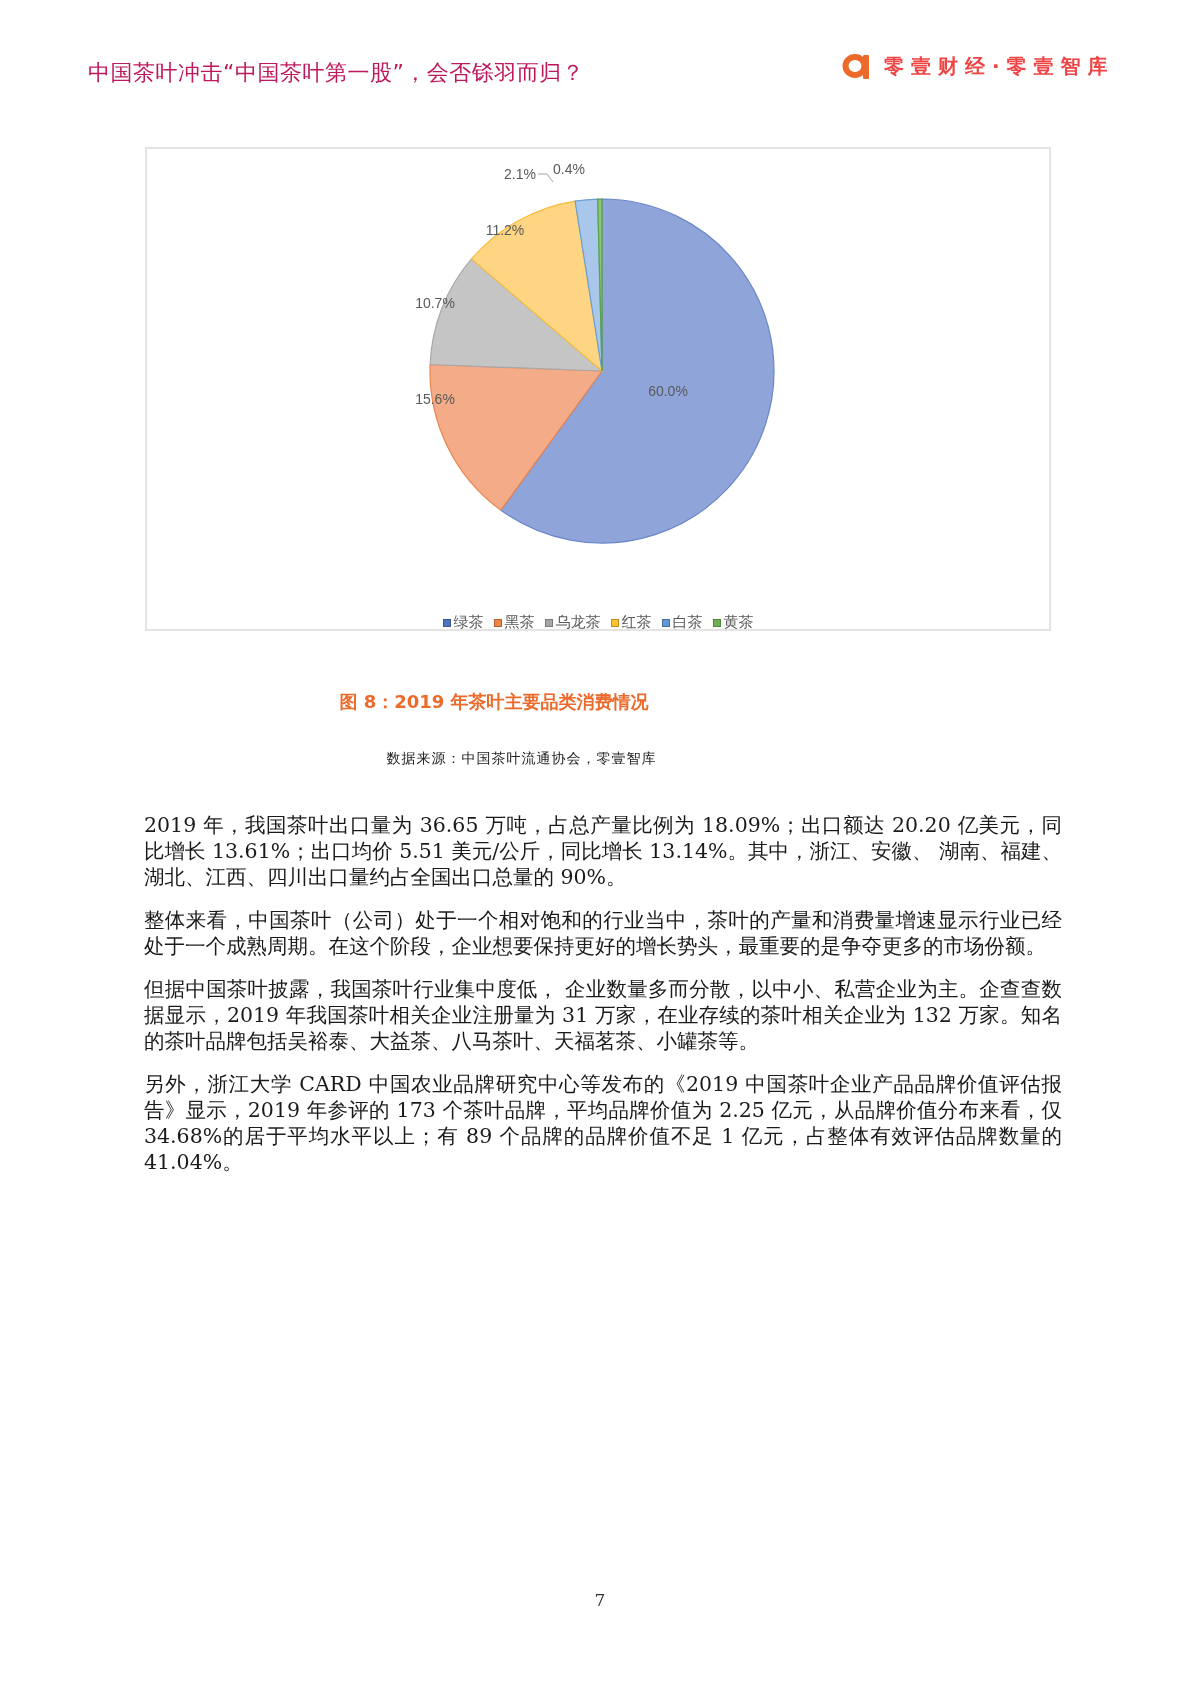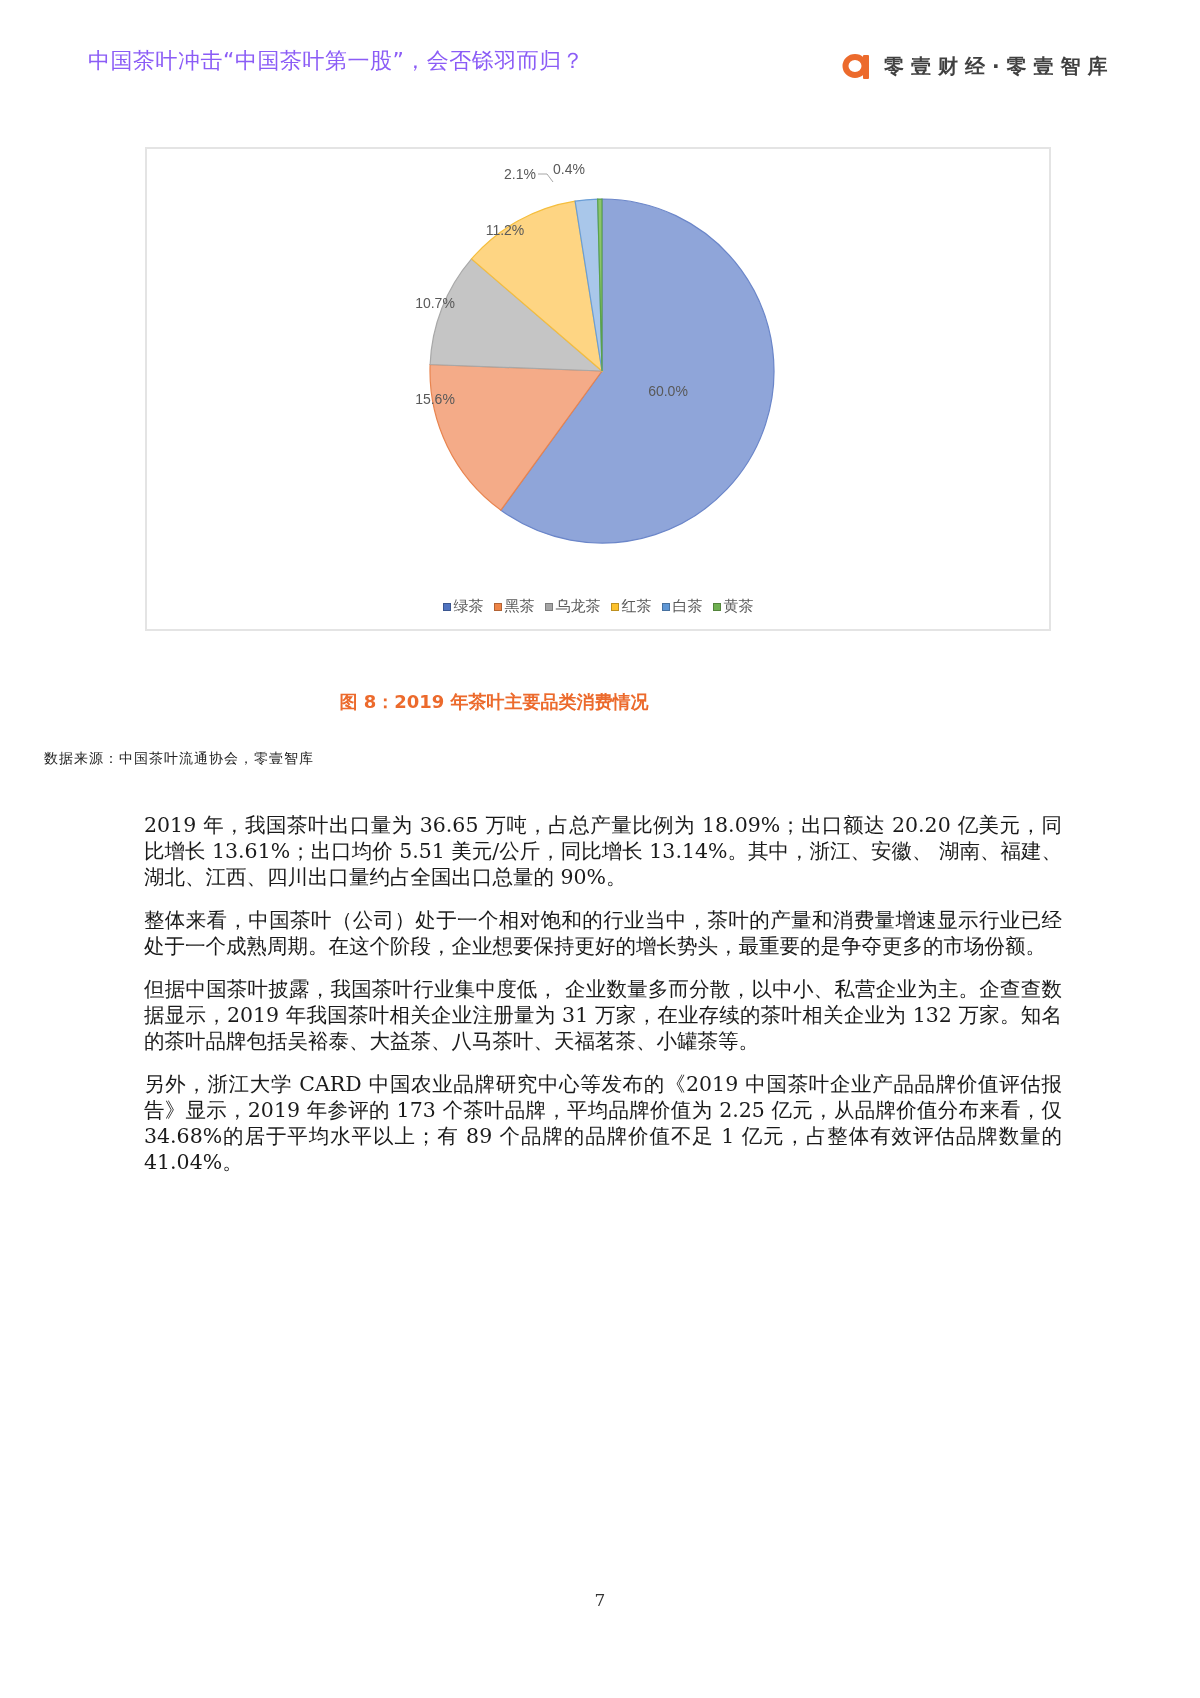--- a/index.html
+++ b/index.html
@@ -1,35 +1,35 @@
 <!DOCTYPE html>
 <html><head>
 <meta charset="utf-8">
 <style>
   html, body { margin: 0; padding: 0; background: #ffffff; }
   body { width: 1200px; height: 1698px; position: relative; overflow: hidden;
          font-family: "DejaVu Serif", "Liberation Serif", serif; color: #1a1a1a; }
-  .header-title { position: absolute; left: 88px; top: 46px; font-family: "DejaVu Sans", sans-serif;
-         font-size: 22px; color: #8b5cf6; letter-spacing: 0.5px; }
+  .header-title { position: absolute; left: 88px; top: 58px; font-family: "DejaVu Sans", sans-serif;
+         font-size: 22px; color: #be185d; letter-spacing: 0.5px; }
   .brand { position: absolute; left: 842px; top: 52px; display: flex; align-items: center; }
   .brand-logo { width: 30px; height: 28px; margin-right: 12px; }
   .brand-text { font-family: "DejaVu Sans", sans-serif; font-size: 20px; font-weight: bold;
-         color: #404040; letter-spacing: 7px; }
+         color: #ef4444; letter-spacing: 7px; }
   .chart-box { position: absolute; left: 145px; top: 147px; width: 906px; height: 484px;
          border: 2px solid #e4e4e4; box-sizing: border-box; background: #fff; }
   .chart-svg { position: absolute; left: 0; top: 0; }
   .pie-label { font-family: "Liberation Sans", sans-serif; font-size: 14px; fill: #595959; }
   .legend { position: absolute; left: 0; right: 0; top: 448px; display: flex; justify-content: center;
          font-family: "DejaVu Sans", sans-serif; font-size: 15px; color: #595959; }
-  .legend-item { display: flex; align-items: center; margin: 0 5px; }
+  .legend-item { display: flex; align-items: center; margin: 16px 5px; }
   .legend-swatch { width: 8px; height: 8px; margin-right: 3px; box-sizing: border-box; border: 1px solid rgba(0,0,0,0.25); }
   .caption { position: absolute; left: 0; width: 988px; top: 690px; text-align: center;
          font-family: "DejaVu Sans", sans-serif; font-size: 18px; font-weight: bold; color: #ec6a2c; }
-  .source { position: absolute; left: 0; width: 1043px; top: 750px; 
-         font-family: "DejaVu Serif", serif; font-size: 14px; color: #222; letter-spacing: 1px; padding-left: 44px; }
+  .source { position: absolute; left: 0; width: 1043px; top: 750px; text-align: center;
+         font-family: "DejaVu Serif", serif; font-size: 14px; color: #222; letter-spacing: 1px; }
   .body-text { position: absolute; left: 144px; width: 918px; top: 812px; }
   .para { font-size: 20.5px; line-height: 26px; margin: 0 0 17px 0; text-align: justify; color: #1a1a1a; }
   .page-number { position: absolute; left: 0; width: 1200px; top: 1590px; text-align: center;
          font-size: 17px; color: #333; }
 </style>
 </head>
 <body>
 
 <div>
   <div class="header-title">中国茶叶冲击“中国茶叶第一股”，会否铩羽而归？</div>

